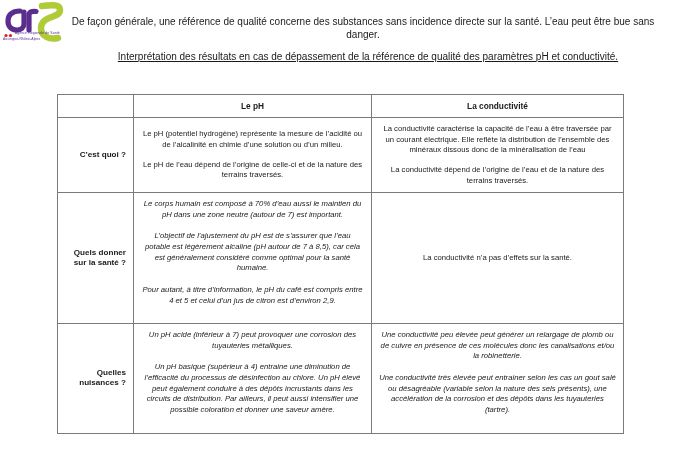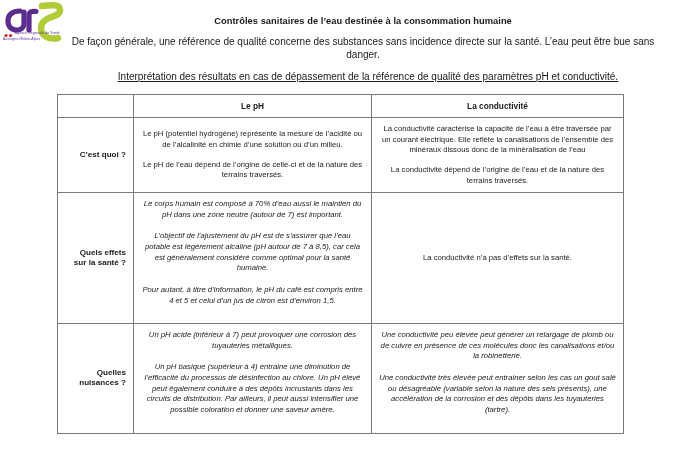--- a/index.html
+++ b/index.html
@@ -114,21 +114,20 @@
     <path d="M27 28 L27 13 C27 10 30 9 34 9.5" fill="none" stroke="#5B2D8E" stroke-width="5.2" stroke-linecap="round"></path>
 
     <circle cx="4" cy="33.5" r="1.6" fill="#D3222A"></circle>
     <circle cx="8.5" cy="33.5" r="1.6" fill="#D3222A"></circle>
   </svg>
   <div style="position:absolute;left:13px;top:30px;font-size:3.4px;color:#5B2D8E;letter-spacing:0.1px;line-height:1.15;">Agence Régionale de Santé</div>
   <div style="position:absolute;left:1px;top:36px;font-size:3.4px;color:#5B2D8E;letter-spacing:0.1px;line-height:1.15;">Auvergne-Rhône-Alpes</div>
 </div>
 
 <div class="header">
-  <div class="doc-title">Contrôles sanitaires de l’eau destinée à la consommation humaine</div>
   <div class="intro-line">De façon générale, une référence de qualité concerne des substances sans incidence directe sur la santé. L’eau peut être bue sans danger.</div>
   <div class="intro-line second">Interprétation des résultats en cas de dépassement de la référence de qualité des paramètres pH et conductivité.</div>
 </div>
 
 <div class="tbl-wrap">
   <table class="matrix">
     <colgroup>
       <col class="c-label">
         <col class="c-ph">
         <col class="c-cond">
@@ -142,31 +141,31 @@
     </thead>
     <tbody>
 
       <tr>
         <td class="rowlabel">C’est quoi ?</td>
         <td class="cell">
           <p>Le pH (potentiel hydrogène) représente la mesure de l’acidité ou de l’alcalinité en chimie d’une solution ou d’un milieu.</p>
           <p>Le pH de l’eau dépend de l’origine de celle-ci et de la nature des terrains traversés.</p>
         </td>
         <td class="cell">
-          <p>La conductivité caractérise la capacité de l’eau à être traversée par un courant électrique. Elle reflète la canalisations de l’ensemble des minéraux dissous donc de la minéralisation de l’eau</p>
+          <p>La conductivité caractérise la capacité de l’eau à être traversée par un courant électrique. Elle reflète la distribution de l’ensemble des minéraux dissous donc de la minéralisation de l’eau</p>
           <p>La conductivité dépend de l’origine de l’eau et de la nature des terrains traversés.</p>
         </td>
       </tr>
 
       <tr>
-        <td class="rowlabel">Quels effets sur la santé ?</td>
+        <td class="rowlabel">Quels donner sur la santé ?</td>
         <td class="cell tall">
           <p>Le corps humain est composé à 70% d’eau aussi le maintien du pH dans une zone neutre (autour de 7) est important.</p>
           <p>L’objectif de l’ajustement du pH est de s’assurer que l’eau potable est légèrement alcaline (pH autour de 7 à 8,5), car cela est généralement considéré comme optimal pour la santé humaine.</p>
-          <p>Pour autant, à titre d’information, le pH du café est compris entre 4 et 5 et celui d’un jus de citron est d’environ 1,5.</p>
+          <p>Pour autant, à titre d’information, le pH du café est compris entre 4 et 5 et celui d’un jus de citron est d’environ 2,9.</p>
         </td>
         <td class="cell">
           <p>La conductivité n’a pas d’effets sur la santé.</p>
         </td>
       </tr>
 
       <tr>
         <td class="rowlabel">Quelles nuisances ?</td>
         <td class="cell tall">
           <p>Un pH acide (inférieur à 7) peut provoquer une corrosion des tuyauteries métalliques.</p>

